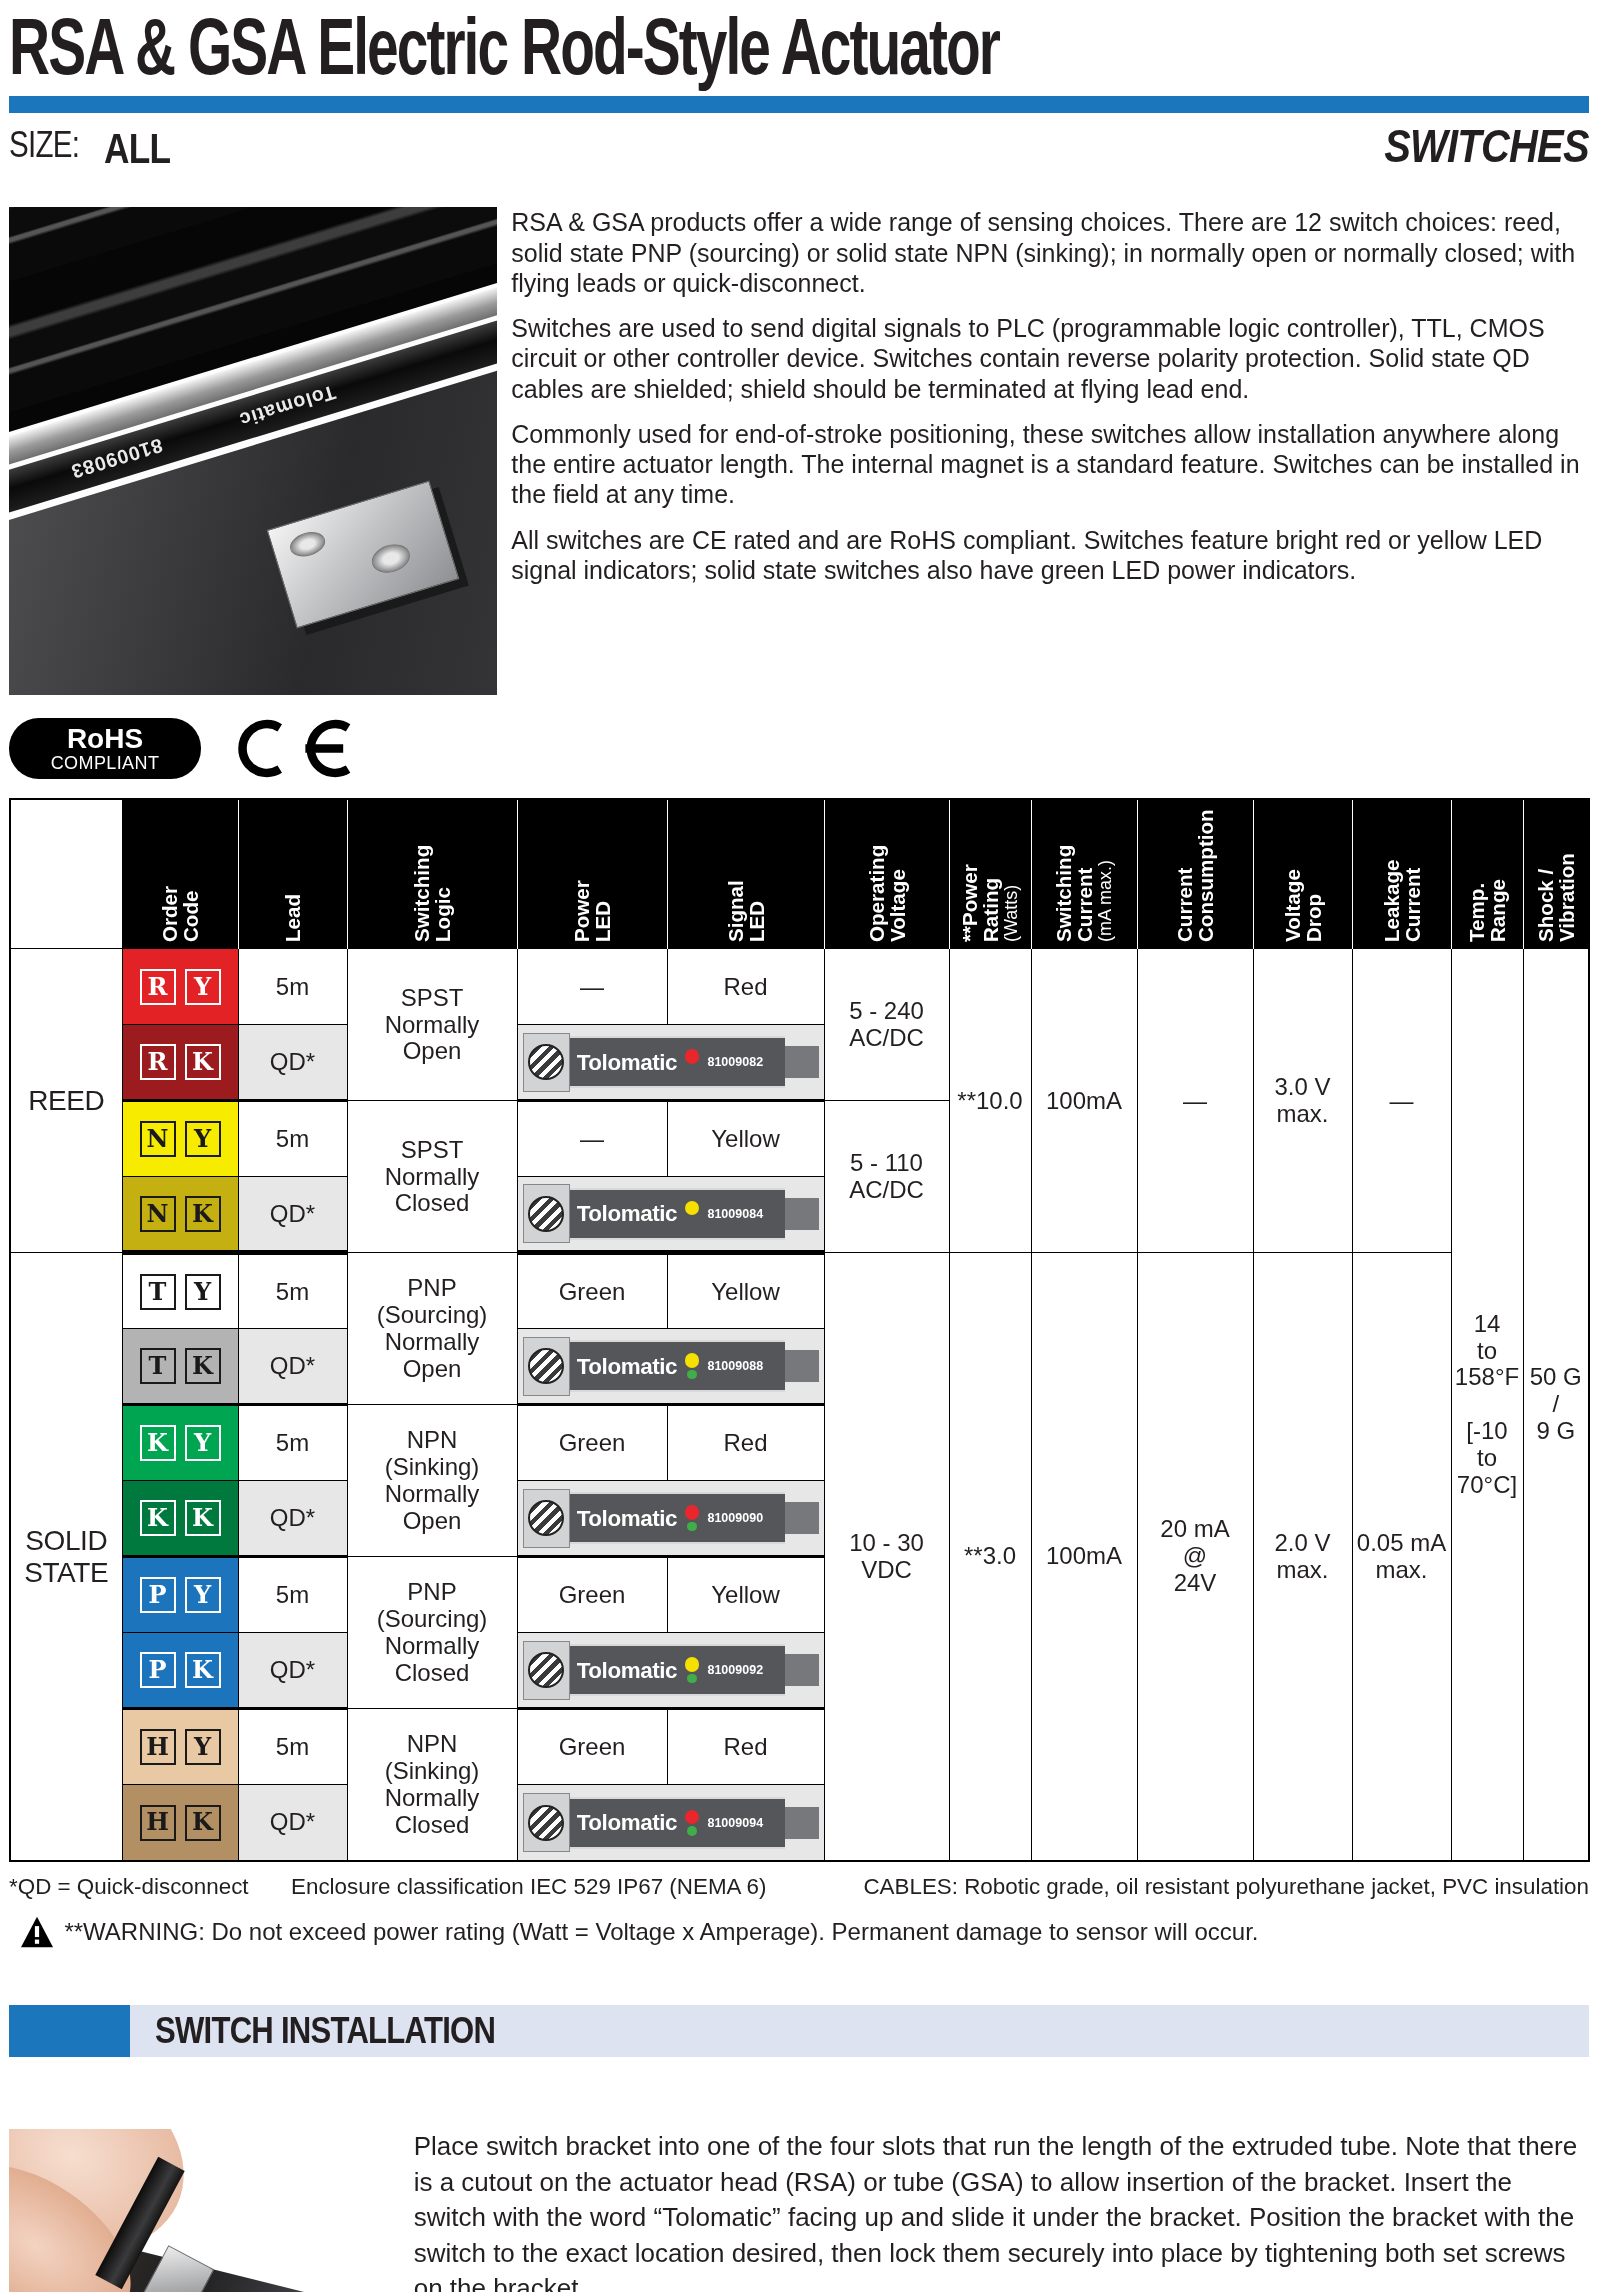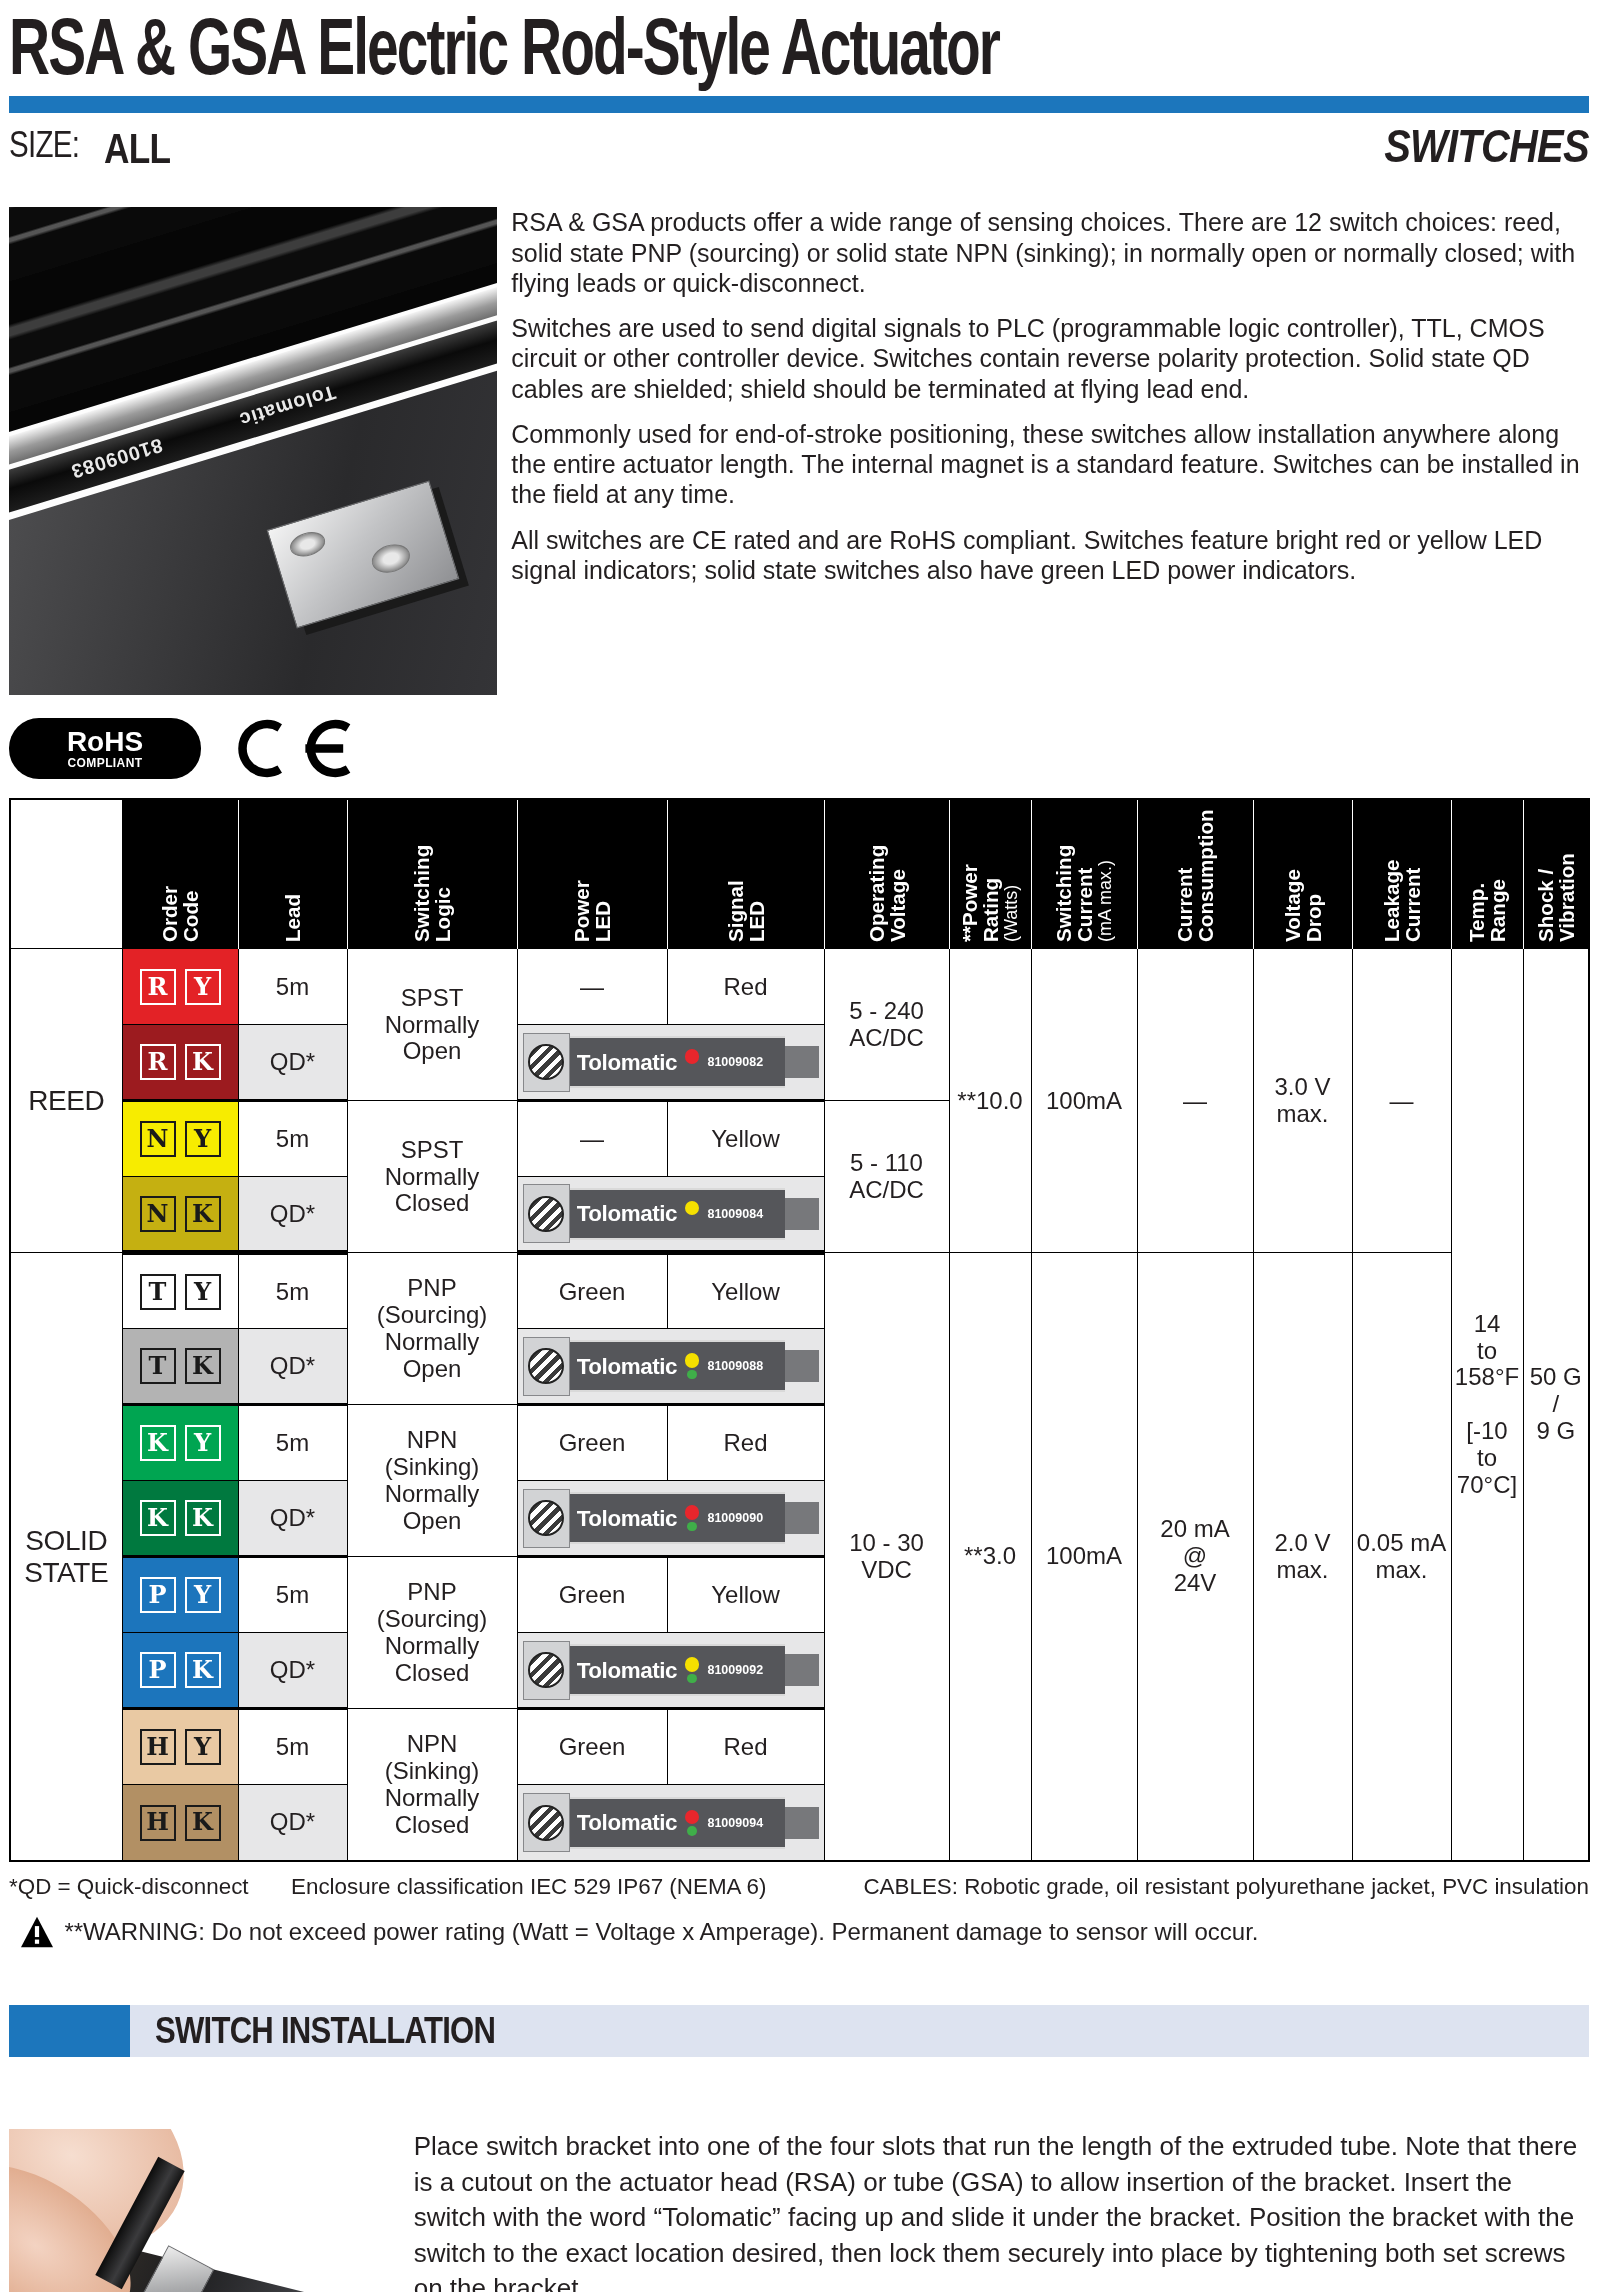--- a/index.html
+++ b/index.html
@@ -36,21 +36,21 @@
   .p1-screwB { width:39px; height:27px; left:90px; top:49px; }
 
   .intro { flex:1; font-size:25px; line-height:1.21; padding-top:0; }
   .intro p { margin:0 0 15px 0; }
 
   
   .badges { display:flex; align-items:center; gap:27px; margin-top:21.5px; height:63px; }
   .rohs { width:192px; height:61px; background:#000; border-radius:30px; color:#fff;
           display:flex; flex-direction:column; align-items:center; justify-content:center; line-height:1.02; }
   .rohs-l1 { font-size:28px; font-weight:bold; }
-  .rohs-l2 { font-size:12px; font-weight:bold; letter-spacing:0.4px; }
+  .rohs-l2 { font-size:18px; font-weight:normal; letter-spacing:0.4px; }
 
   
   table.spec { border-collapse:collapse; table-layout:fixed; width:1580px; margin-top:18px; border:2.7px solid #000; }
   thead tr { height:150px; }
   th { padding:0; background:#000; position:relative; }
   th.blank { background:#fff; }
   th.black + th.black { border-left:0.9px solid #fff; }
   .vh-in { position:absolute; left:50%; top:50%; width:136px; transform:translate(-50%,-50%) rotate(-90deg);
            text-align:left; color:#fff; font-size:20.6px; font-weight:bold; line-height:1.04; white-space:pre-line; }
   .vh-sub { display:block; font-weight:normal; font-size:18px; }

